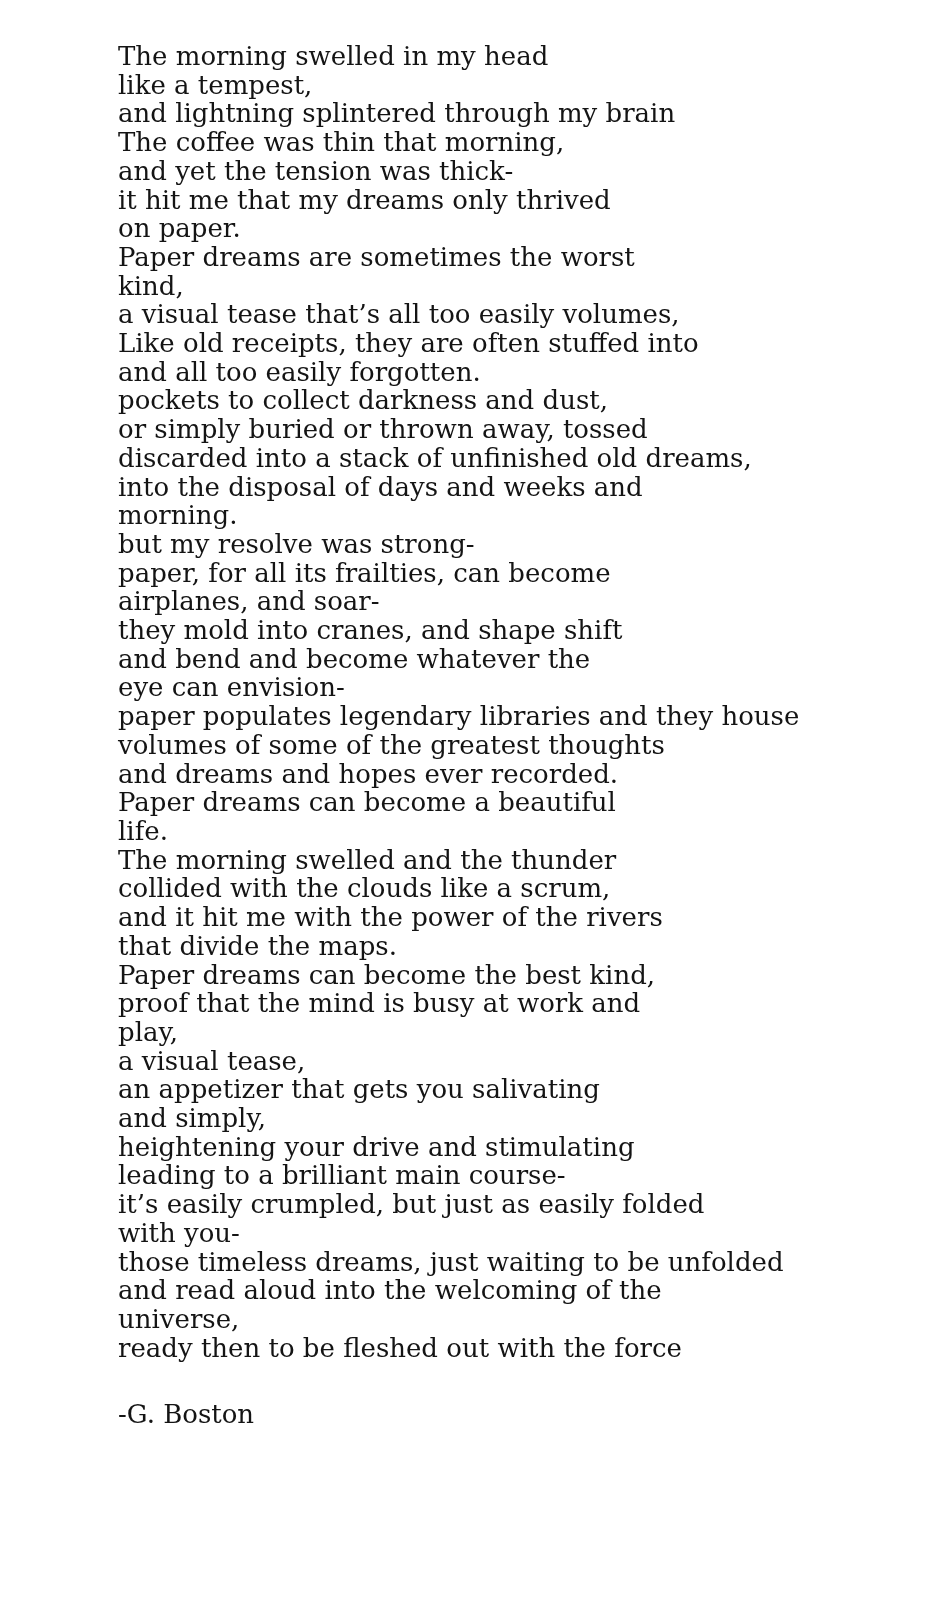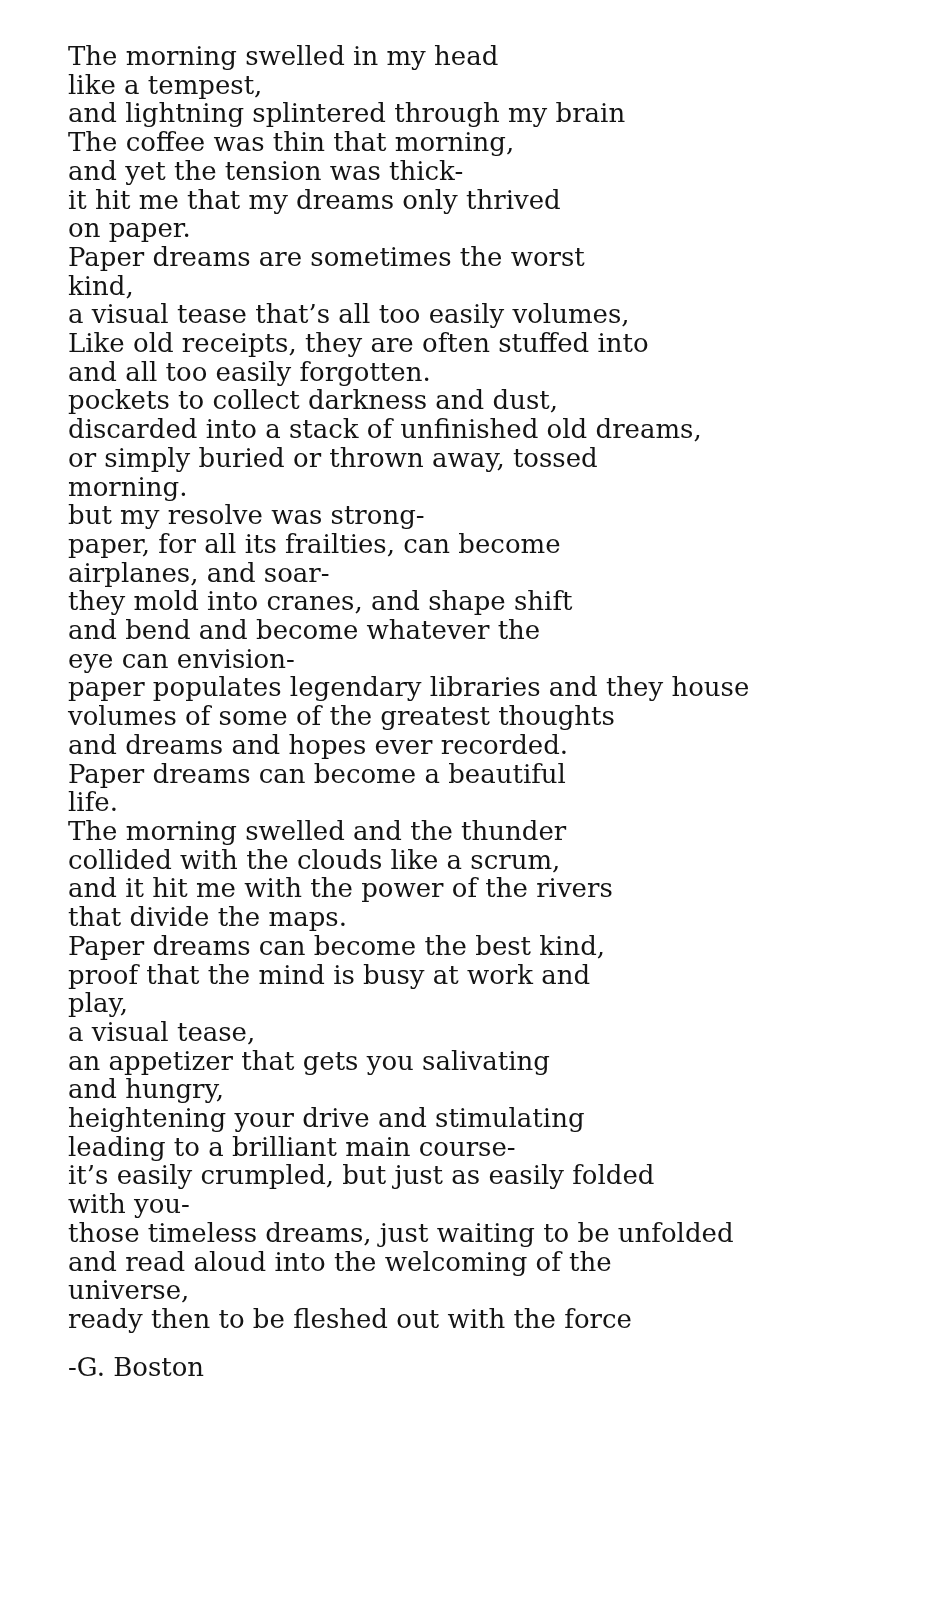--- a/index.html
+++ b/index.html
@@ -10,34 +10,34 @@
   body {
     width: 950px;
     height: 1617px;
     overflow: hidden;
     font-family: "DejaVu Serif", "Liberation Serif", serif;
   }
   .page {
     box-sizing: border-box;
     width: 950px;
     height: 1617px;
-    padding: 42px 30px 0 68px;
+    padding: 42px 30px 0 118px;
     background: #ffffff;
   }
   .poem-body {
     color: #141414;
     font-size: 26px;
     line-height: 28.7px;
   }
   .poem-line {
     white-space: pre;
     min-height: 28.7px;
   }
   .signature {
-    margin-top: 19px; 
+    margin-top: 38px; 
     color: #141414;
     font-size: 26px;
     line-height: 28.7px;
     white-space: pre;
   }
 </style>
 </head>
 <body>
 
 <div class="page">
@@ -48,22 +48,23 @@
       <div class="poem-line">The coffee was thin that morning,</div>
       <div class="poem-line">and yet the tension was thick-</div>
       <div class="poem-line">it hit me that my dreams only thrived</div>
       <div class="poem-line">on paper.</div>
       <div class="poem-line">Paper dreams are sometimes the worst</div>
       <div class="poem-line">kind,</div>
       <div class="poem-line">a visual tease that’s all too easily volumes,</div>
       <div class="poem-line">Like old receipts, they are often stuffed into</div>
       <div class="poem-line">and all too easily forgotten.</div>
       <div class="poem-line">pockets to collect darkness and dust,</div>
+      <div class="poem-line">or simply buried or thrown away, tossed</div>
       <div class="poem-line">discarded into a stack of unfinished old dreams,</div>
-      <div class="poem-line">or simply buried or thrown away, tossed</div>
+      <div class="poem-line">into the disposal of days and weeks and</div>
       <div class="poem-line">morning.</div>
       <div class="poem-line">but my resolve was strong-</div>
       <div class="poem-line">paper, for all its frailties, can become</div>
       <div class="poem-line">airplanes, and soar-</div>
       <div class="poem-line">they mold into cranes, and shape shift</div>
       <div class="poem-line">and bend and become whatever the</div>
       <div class="poem-line">eye can envision-</div>
       <div class="poem-line">paper populates legendary libraries and they house</div>
       <div class="poem-line">volumes of some of the greatest thoughts</div>
       <div class="poem-line">and dreams and hopes ever recorded.</div>
@@ -71,21 +72,21 @@
       <div class="poem-line">life.</div>
       <div class="poem-line">The morning swelled and the thunder</div>
       <div class="poem-line">collided with the clouds like a scrum,</div>
       <div class="poem-line">and it hit me with the power of the rivers</div>
       <div class="poem-line">that divide the maps.</div>
       <div class="poem-line">Paper dreams can become the best kind,</div>
       <div class="poem-line">proof that the mind is busy at work and</div>
       <div class="poem-line">play,</div>
       <div class="poem-line">a visual tease,</div>
       <div class="poem-line">an appetizer that gets you salivating</div>
-      <div class="poem-line">and hungry,</div>
+      <div class="poem-line">and simply,</div>
       <div class="poem-line">heightening your drive and stimulating</div>
       <div class="poem-line">leading to a brilliant main course-</div>
       <div class="poem-line">it’s easily crumpled, but just as easily folded</div>
       <div class="poem-line">with you-</div>
       <div class="poem-line">those timeless dreams, just waiting to be unfolded</div>
       <div class="poem-line">and read aloud into the welcoming of the</div>
       <div class="poem-line">universe,</div>
       <div class="poem-line">ready then to be fleshed out with the force</div>
     </div>
   <div class="signature">-G. Boston</div>

